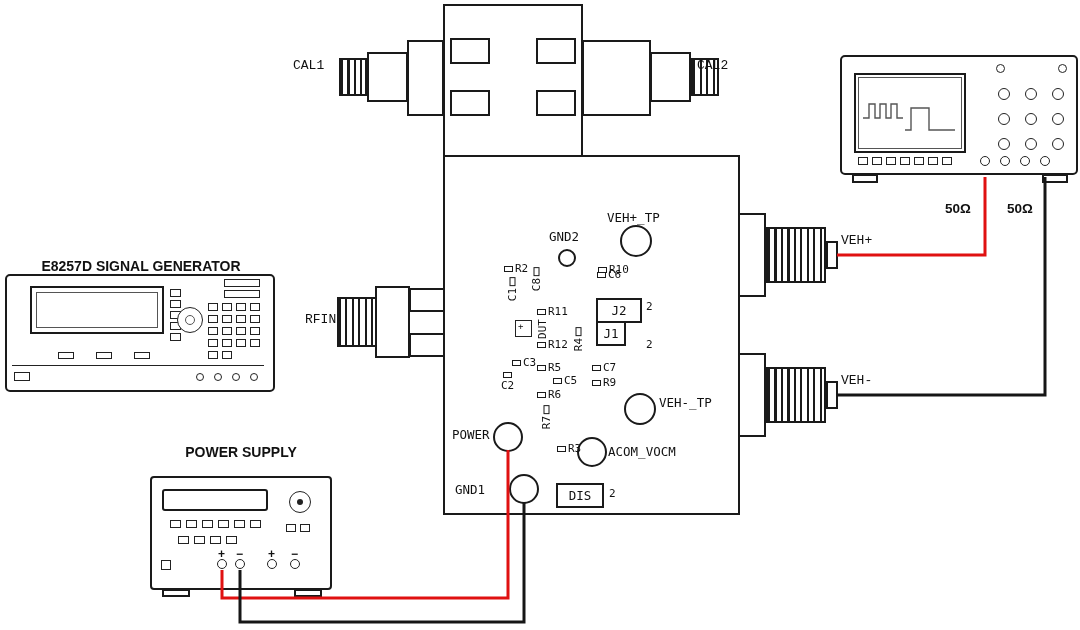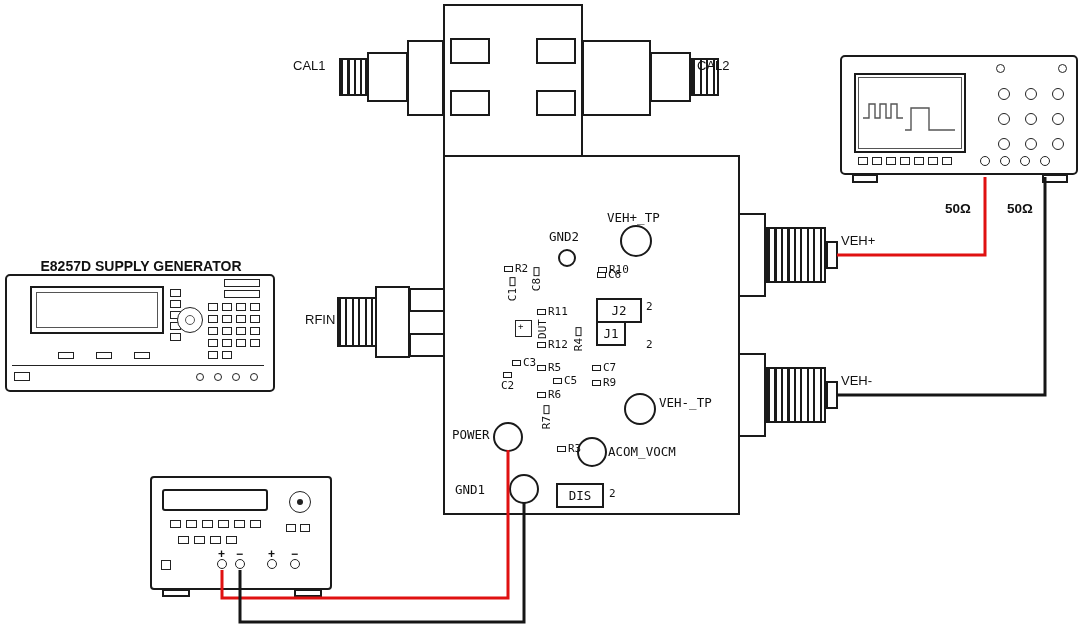--- a/index.html
+++ b/index.html
@@ -7,21 +7,21 @@
   #canvas { position:relative; width:1080px; height:630px; background:#fff; overflow:hidden;
             font-family:"DejaVu Sans Mono", monospace; color:#111; }
   .abs { position:absolute; }
   .b2  { position:absolute; border:2px solid #1a1a1a; background:#fff; }
   .b15 { position:absolute; border:1.5px solid #222; background:#fff; }
   .b1  { position:absolute; border:1px solid #555; background:#fff; }
   .cir { border-radius:50%; }
   .striped { position:absolute; border:2px solid #1a1a1a;
              background:repeating-linear-gradient(90deg,#1a1a1a 0 2px,#fff 2px 6.5px); }
   .mono  { position:absolute; font-family:"DejaVu Sans Mono",monospace; font-size:12.5px; white-space:nowrap; }
-  .mono13{ position:absolute; font-family:Liberation Sans, sans-serif; font-size:13px; white-space:nowrap; }
+  .mono13{ position:absolute; font-family:Liberation Mono, monospace; font-size:13px; white-space:nowrap; }
   .small { position:absolute; font-family:"DejaVu Sans Mono",monospace; font-size:11px; white-space:nowrap; }
   .title { position:absolute; font-family:"Liberation Sans",sans-serif; font-weight:bold;
            font-size:14px; color:#111; text-align:center; white-space:nowrap; }
   .ref { position:absolute; display:flex; align-items:center; gap:2px;
          font-family:"DejaVu Sans Mono",monospace; font-size:11px; }
   .cbox { width:9px; height:6px; border:1.3px solid #1a1a1a; background:#fff; display:inline-block; flex:none; }
   .vwrap { position:absolute; width:0; height:0; }
   .vwrap > .vin { position:absolute; display:flex; align-items:center; gap:2px;
                   transform:translate(-50%,-50%) rotate(-90deg); white-space:nowrap;
                   font-family:"DejaVu Sans Mono",monospace; font-size:11px; }
@@ -213,21 +213,21 @@
   <div class="b15" style="left:942px;top:157px;width:10px;height:8px"></div>
   <div class="b15 cir" style="left:980px;top:156px;width:10px;height:10px"></div>
   <div class="b15 cir" style="left:1000px;top:156px;width:10px;height:10px"></div>
   <div class="b15 cir" style="left:1020px;top:156px;width:10px;height:10px"></div>
   <div class="b15 cir" style="left:1040px;top:156px;width:10px;height:10px"></div>
   <div class="b2" style="left:852px;top:174px;width:26px;height:9px"></div>
   <div class="b2" style="left:1042px;top:174px;width:26px;height:9px"></div>
   <div class="title" style="left:938px;top:201px;width:40px;font-size:13.5px">50Ω</div>
   <div class="title" style="left:1000px;top:201px;width:40px;font-size:13.5px">50Ω</div>
 
-  <div class="title" style="left:5px;top:258px;width:272px">E8257D SUPPLY GENERATOR</div>
+  <div class="title" style="left:5px;top:258px;width:272px">E8257D SIGNAL GENERATOR</div>
   <div class="abs" style="left:5px;top:274px;width:270px;height:118px;border:2.5px solid #1a1a1a;border-radius:5px;background:#fff"></div>
   <div class="b2" style="left:30px;top:286px;width:134px;height:48px"></div>
   <div class="b1" style="left:36px;top:292px;width:122px;height:36px"></div>
   <div class="b15" style="left:170px;top:289px;width:11px;height:8px"></div>
   <div class="b15" style="left:170px;top:300px;width:11px;height:8px"></div>
   <div class="b15" style="left:170px;top:311px;width:11px;height:8px"></div>
   <div class="b15" style="left:170px;top:322px;width:11px;height:8px"></div>
   <div class="b15" style="left:170px;top:333px;width:11px;height:8px"></div>
   <div class="b15 cir" style="left:177px;top:307px;width:26px;height:26px"></div>
   <div class="b1 cir" style="left:185px;top:315px;width:10px;height:10px"></div>
@@ -254,20 +254,21 @@
   <div class="b15" style="left:58px;top:352px;width:16px;height:7px"></div>
   <div class="b15" style="left:96px;top:352px;width:16px;height:7px"></div>
   <div class="b15" style="left:134px;top:352px;width:16px;height:7px"></div>
   <div class="abs" style="left:12px;top:365px;width:252px;height:0;border-top:1.5px solid #222"></div>
   <div class="b15" style="left:14px;top:372px;width:16px;height:9px"></div>
   <div class="b15 cir" style="left:196px;top:373px;width:8px;height:8px"></div>
   <div class="b15 cir" style="left:214px;top:373px;width:8px;height:8px"></div>
   <div class="b15 cir" style="left:232px;top:373px;width:8px;height:8px"></div>
   <div class="b15 cir" style="left:250px;top:373px;width:8px;height:8px"></div>
 
+  <div class="title" style="left:150px;top:444px;width:182px">POWER SUPPLY</div>
   <div class="abs" style="left:150px;top:476px;width:182px;height:114px;border:2.5px solid #1a1a1a;border-radius:4px;background:#fff"></div>
   <div class="b2" style="left:162px;top:489px;width:106px;height:22px;border-radius:3px"></div>
   <div class="b15 cir" style="left:289px;top:491px;width:22px;height:22px"></div>
   <div class="abs cir" style="left:297px;top:499px;width:6px;height:6px;background:#222"></div>
   <div class="b15" style="left:170px;top:520px;width:11px;height:8px"></div>
   <div class="b15" style="left:186px;top:520px;width:11px;height:8px"></div>
   <div class="b15" style="left:202px;top:520px;width:11px;height:8px"></div>
   <div class="b15" style="left:218px;top:520px;width:11px;height:8px"></div>
   <div class="b15" style="left:234px;top:520px;width:11px;height:8px"></div>
   <div class="b15" style="left:250px;top:520px;width:11px;height:8px"></div>

